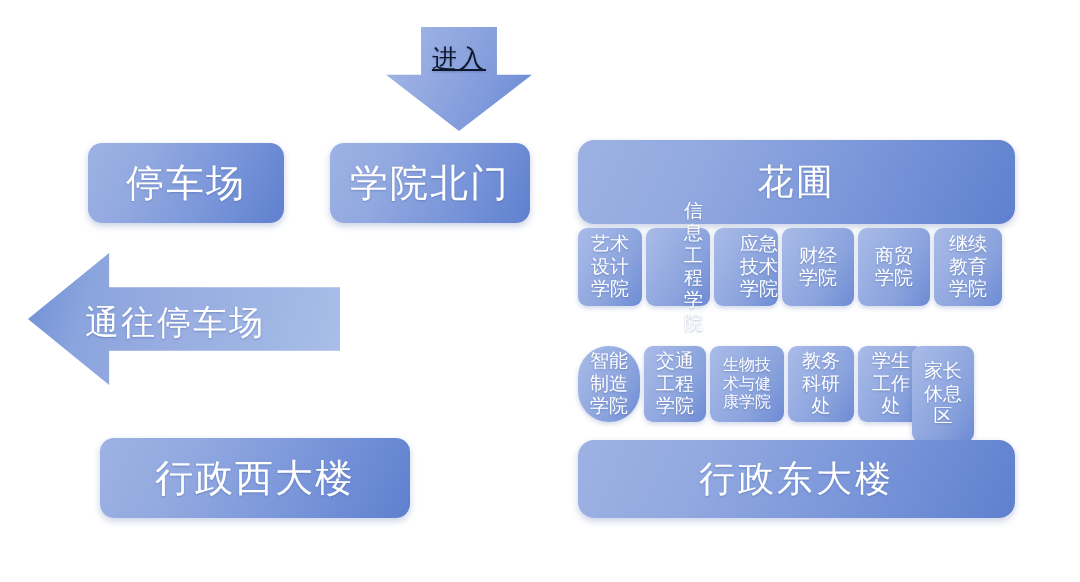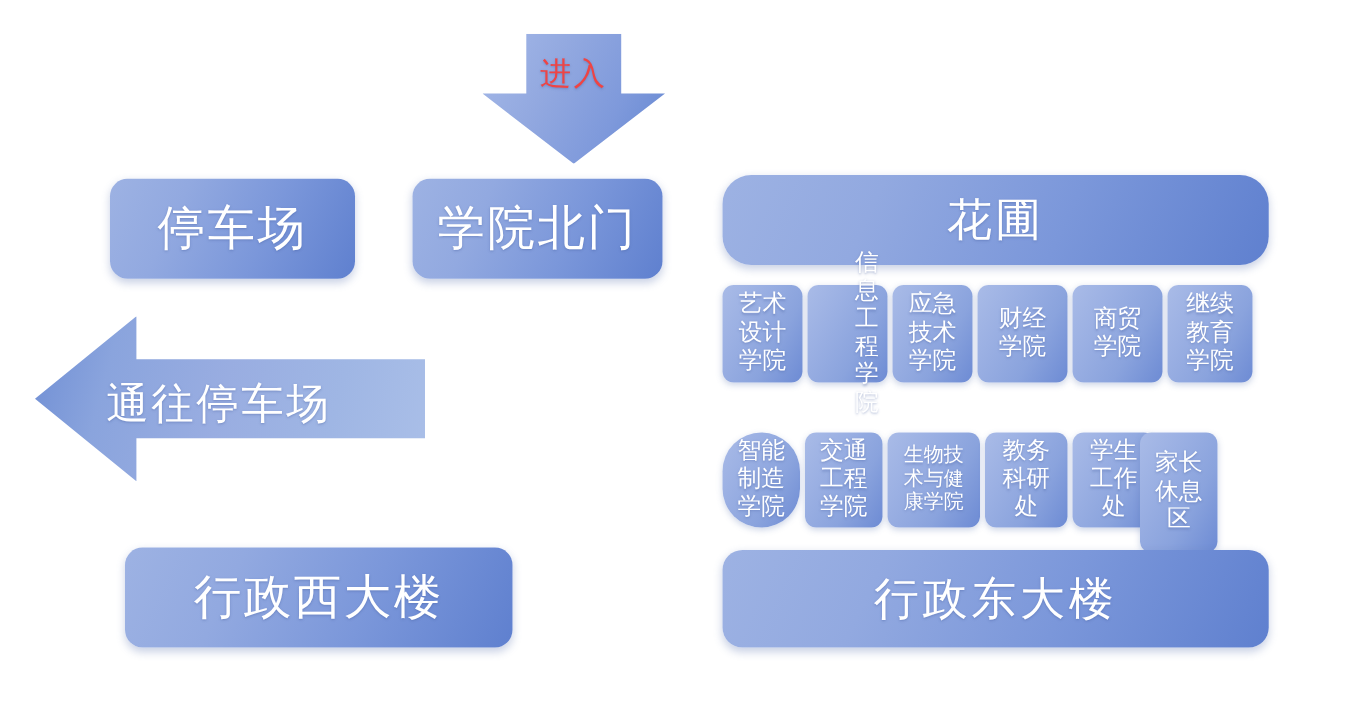--- a/index.html
+++ b/index.html
@@ -65,25 +65,26 @@
   
   .arrow-down {
     position: absolute;
     background: linear-gradient(118deg, #a5b9e8 0%, #93a9e0 35%, #7e99db 70%, #6386d1 100%);
     -webkit-clip-path: polygon(24% 0%, 76% 0%, 76% 46%, 100% 46%, 50% 100%, 0% 46%, 24% 46%);
     clip-path: polygon(24% 0%, 76% 0%, 76% 46%, 100% 46%, 50% 100%, 0% 46%, 24% 46%);
     filter: drop-shadow(0 3px 5px rgba(90,115,175,0.40));
   }
   .arrow-down-label {
     position: absolute;
-    color: #ef4444;
+    color: #0f172a;
     font-size: 25px;
     letter-spacing: 2px;
     text-shadow: 0 1px 2px rgba(70,95,160,0.45);
     user-select: none;
+    text-decoration: underline;
   }
 
   .arrow-left {
     position: absolute;
     background: linear-gradient(105deg, #6f8ed4 0%, #8aa4dd 20%, #99ade1 48%, #9fb6e4 75%, #aabfe8 100%);
     -webkit-clip-path: polygon(0% 50%, 26% 0%, 26% 26%, 100% 26%, 100% 74%, 26% 74%, 26% 100%);
     clip-path: polygon(0% 50%, 26% 0%, 26% 26%, 100% 26%, 100% 74%, 26% 74%, 26% 100%);
     filter: drop-shadow(0 3px 6px rgba(90,115,175,0.38));
   }
   .arrow-left-label {
@@ -106,30 +107,30 @@
 
   <div class="block big" style="left:88px; top:143px; width:196px; height:80px;">停车场</div>
 
   <div class="block big" style="left:330px; top:143px; width:200px; height:80px;">学院北门</div>
 
   <div class="arrow-left" style="left:28px; top:253px; width:312px; height:132px;"></div>
   <div class="arrow-left-label" style="left:85px; top:300px;">通往停车场</div>
 
   <div class="block big" style="left:100px; top:438px; width:310px; height:80px;">行政西大楼</div>
 
-  <div class="block big-wide" style="left:578px; top:140px; width:437px; height:72px;border-radius:23px;">花圃</div>
+  <div class="block big-wide" style="left:578px; top:140px; width:437px; height:84px;">花圃</div>
 
   <div id="row1" class="tile-row" style="position:absolute; left:578px; top:228px; height:78px;">
       <div class="block tile" style="left: 0px; top: 0px; width: 64px; height: 78px;"><span>艺术
 设计
 学院</span></div>
       <div class="block tile" style="left: 68px; top: 0px; width: 64px; height: 78px; padding-left: 31px;"><span>信息
 工程
 学院</span></div>
-      <div class="block tile" style="left: 136px; top: 0px; width: 64px; height: 78px;"><span>应急
+      <div class="block tile" style="left: 136px; top: 0px; width: 64px; height: 78px; justify-content: flex-end;"><span>应急
 技术
 学院</span></div>
       <div class="block tile" style="left: 204px; top: 0px; width: 72px; height: 78px;"><span>财经
 学院</span></div>
       <div class="block tile" style="left: 280px; top: 0px; width: 72px; height: 78px;"><span>商贸
 学院</span></div>
       <div class="block tile" style="left: 356px; top: 0px; width: 68px; height: 78px;"><span>继续
 教育
 学院</span></div>
     </div>

